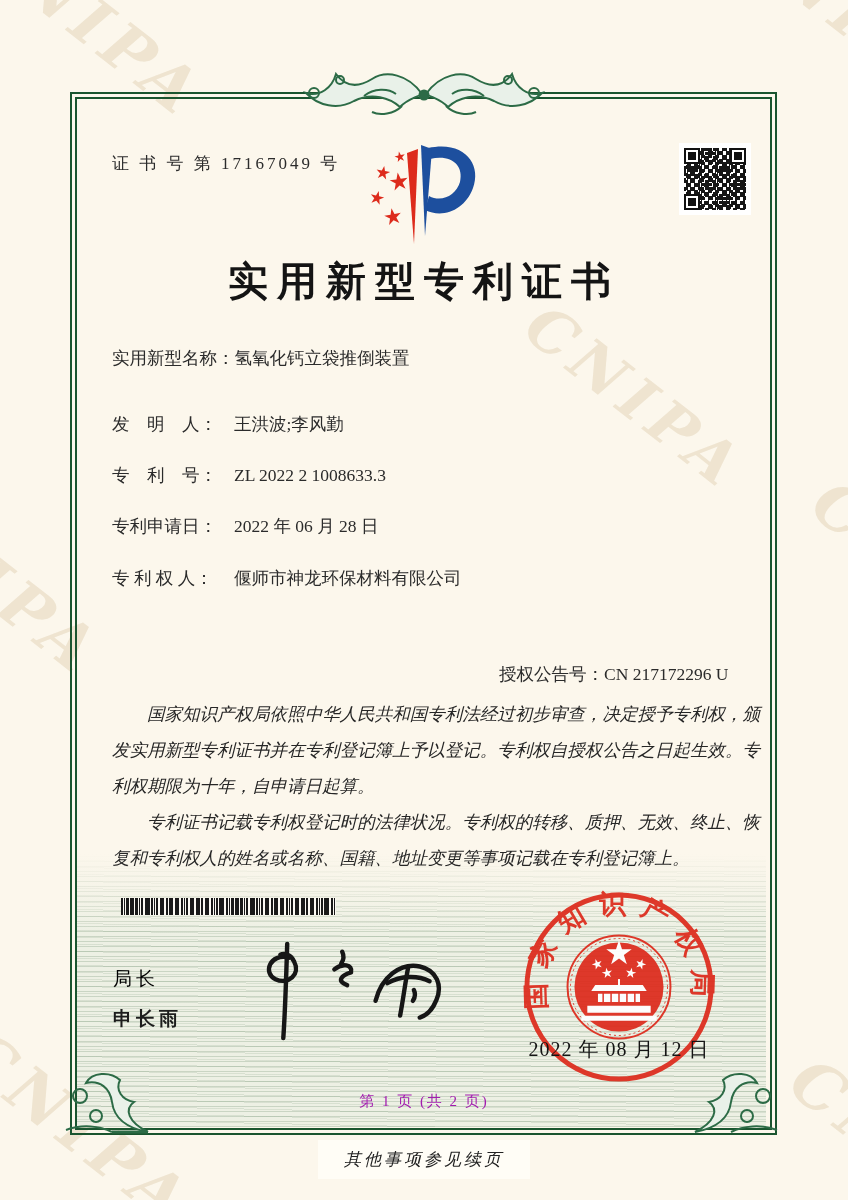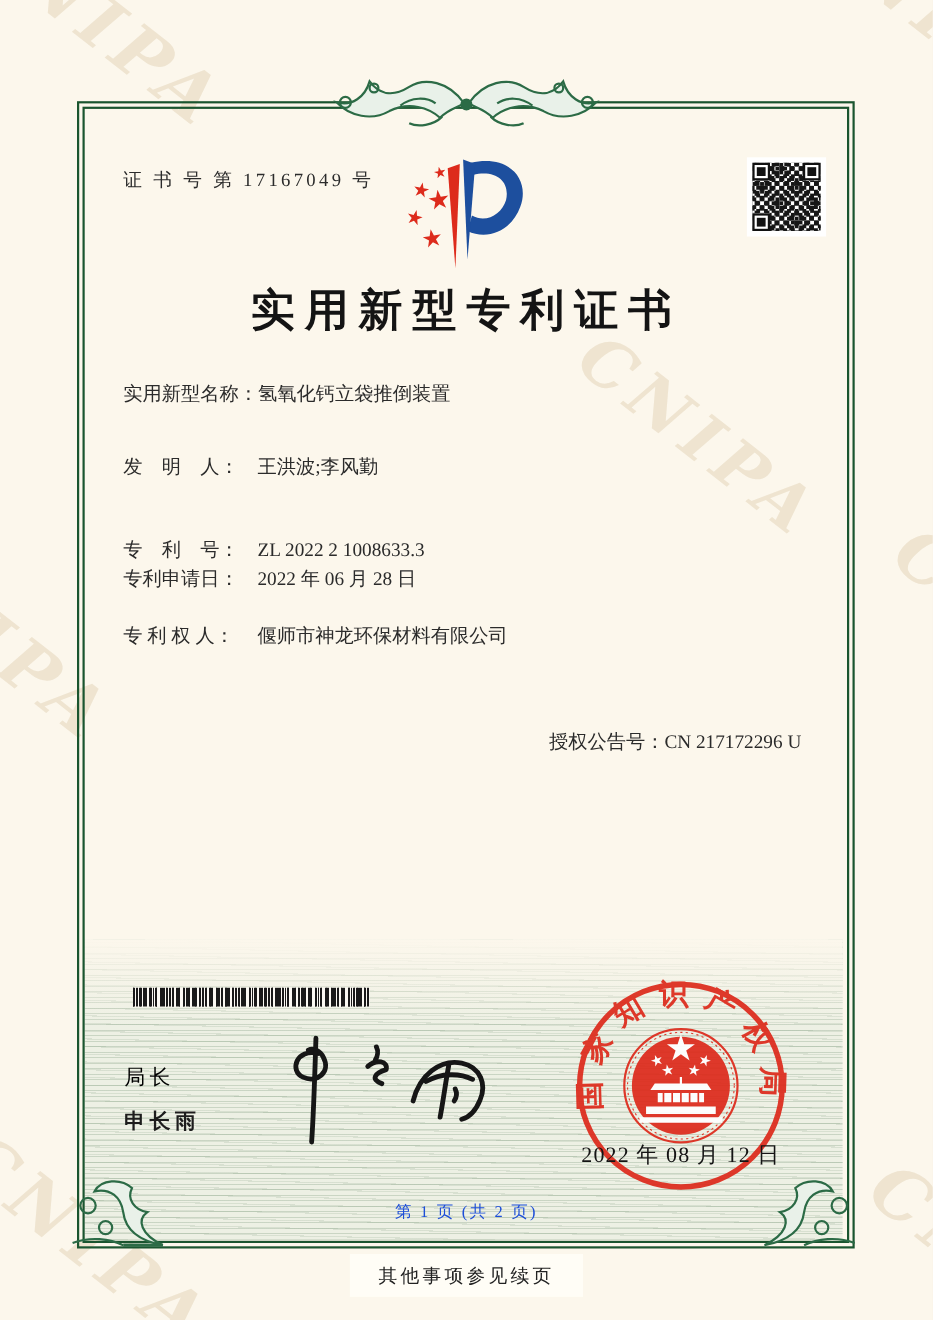--- a/index.html
+++ b/index.html
@@ -49,21 +49,21 @@
   .finder{position:absolute;width:12px;height:12px;border:2px solid #111;background:#fff;}
   .finder>div{position:absolute;left:2px;top:2px;width:8px;height:8px;background:#111;}
   .f-tl{left:5px;top:5px;} .f-tr{right:5px;top:5px;} .f-bl{left:5px;bottom:5px;}
 
   .title{position:absolute;left:0;top:254px;width:848px;text-align:center;
       font-size:40px;font-weight:700;letter-spacing:9px;color:#141414;}
 
   
   .field{position:absolute;left:112px;font-size:17.5px;color:#2b2b2b;white-space:nowrap;}
   .field .lab{display:inline-block;min-width:122px;}
-  .f1{top:346px;} .f2{top:412px;} .f3{top:463px;margin-top:24px;} .f4{top:514px;} .f5{top:566px;} .f6{top:618px;}
+  .f1{top:346px;} .f2{top:412px;} .f3{top:463px;} .f4{top:514px;} .f5{top:566px;} .f6{top:618px;}
   .f7{top:662px;} .f7b{position:absolute;left:455px;top:662px;font-size:17.5px;color:#2b2b2b;white-space:nowrap;margin-left:44px;}
 
   
   .body-text{position:absolute;left:112px;top:696px;width:648px;font-size:17.5px;
       line-height:36px;color:#262626;text-align:justify;font-style:italic;}
   .body-text p{margin:0;text-indent:2em;}
 
   
   .barcode{position:absolute;left:121px;top:898px;width:215px;height:17px;background:#faf8f2;
       background-image:
@@ -76,24 +76,24 @@
   .signer-name{position:absolute;left:113px;top:1006px;font-size:19px;color:#1d1d1d;letter-spacing:4px;font-weight:bold;}
   .signature{position:absolute;left:248px;top:938px;width:210px;height:108px;}
 
   
   .seal{position:absolute;left:520px;top:888px;width:198px;height:198px;opacity:.93;}
   .seal-date{position:absolute;left:520px;top:1036px;width:198px;text-align:center;
       font-size:20px;color:#141414;letter-spacing:1px;white-space:nowrap;z-index:5;}
 
   
   .page-indicator{position:absolute;left:0;top:1092px;width:848px;text-align:center;
-      font-size:15px;letter-spacing:2px;color:#1d4ed8;}
+      font-size:15px;letter-spacing:2px;color:#a21caf;}
   .continuation{position:absolute;left:0;top:1140px;width:848px;text-align:center;}
   .continuation span{display:inline-block;background:#fffdf6;padding:8px 26px;font-size:17px;
-      letter-spacing:3px;color:#222;}
+      font-style:italic;letter-spacing:3px;color:#222;}
 </style>
 </head>
 <body>
 
 <div id="page">
 
   <div class="wm wm1">CNIPA</div>
   <div class="wm wm2">CNIPA</div>
   <div class="wm wm3">CNIPA</div>
   <div class="wm wm4">CNIPA</div>
@@ -186,20 +186,24 @@
   <div class="field f4">
     <span class="lab">专利申请日：</span><span>2022 年 06 月 28 日</span>
   </div>
   <div class="field f5">
     <span class="lab">专 利 权 人：</span><span>偃师市神龙环保材料有限公司</span>
   </div>
   <div class="f7b">
     <span>授权公告号：</span><span>CN 217172296 U</span>
   </div>
 
+  <div class="body-text">
+    <p>国家知识产权局依照中华人民共和国专利法经过初步审查，决定授予专利权，颁发实用新型专利证书并在专利登记簿上予以登记。专利权自授权公告之日起生效。专利权期限为十年，自申请日起算。</p>
+    <p>专利证书记载专利权登记时的法律状况。专利权的转移、质押、无效、终止、恢复和专利权人的姓名或名称、国籍、地址变更等事项记载在专利登记簿上。</p>
+  </div>
 
   <div class="barcode"></div>
 
   <div class="signer-title">局长</div>
   <div class="signer-name">申长雨</div>
   <svg class="signature" viewBox="0 0 210 110">
     <g fill="none" stroke="#161616" stroke-width="4.5" stroke-linecap="round" stroke-linejoin="round">
       <path d="M40,20 C20,15 13,36 26,42 C39,48 52,37 45,24 C42,17 35,15 31,17"></path>
       <path d="M38,6 C37,38 36,74 34,102"></path>
       <path d="M86,32 C94,25 105,27 103,35 C93,38 88,44 99,48"></path>

